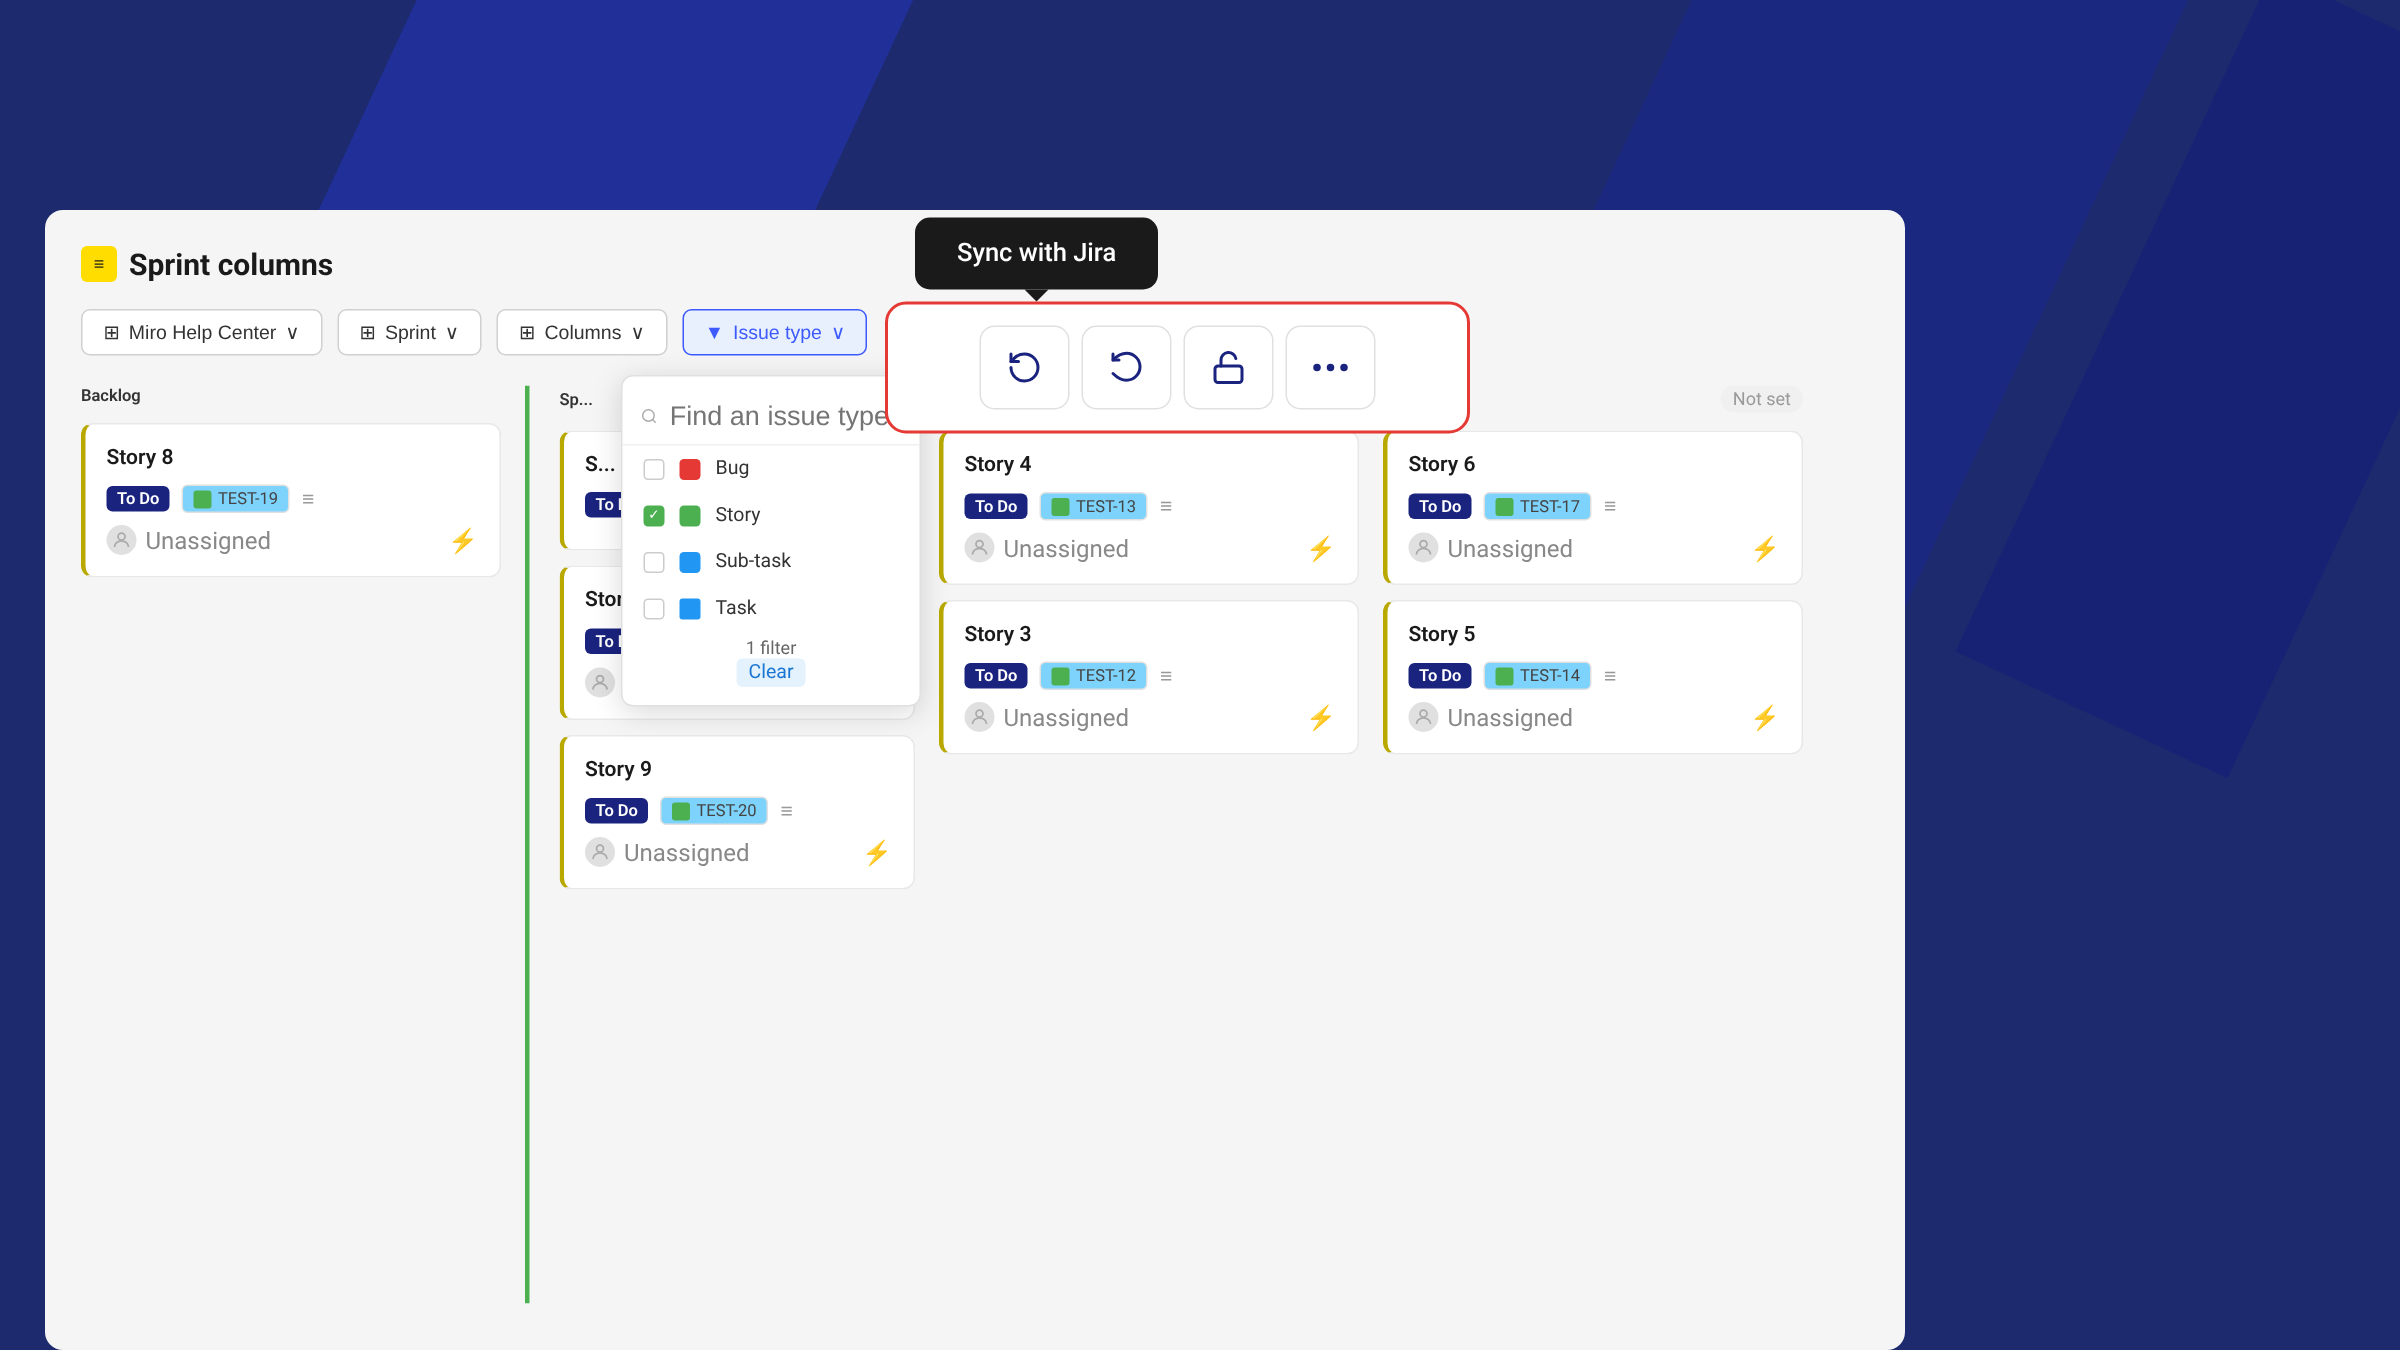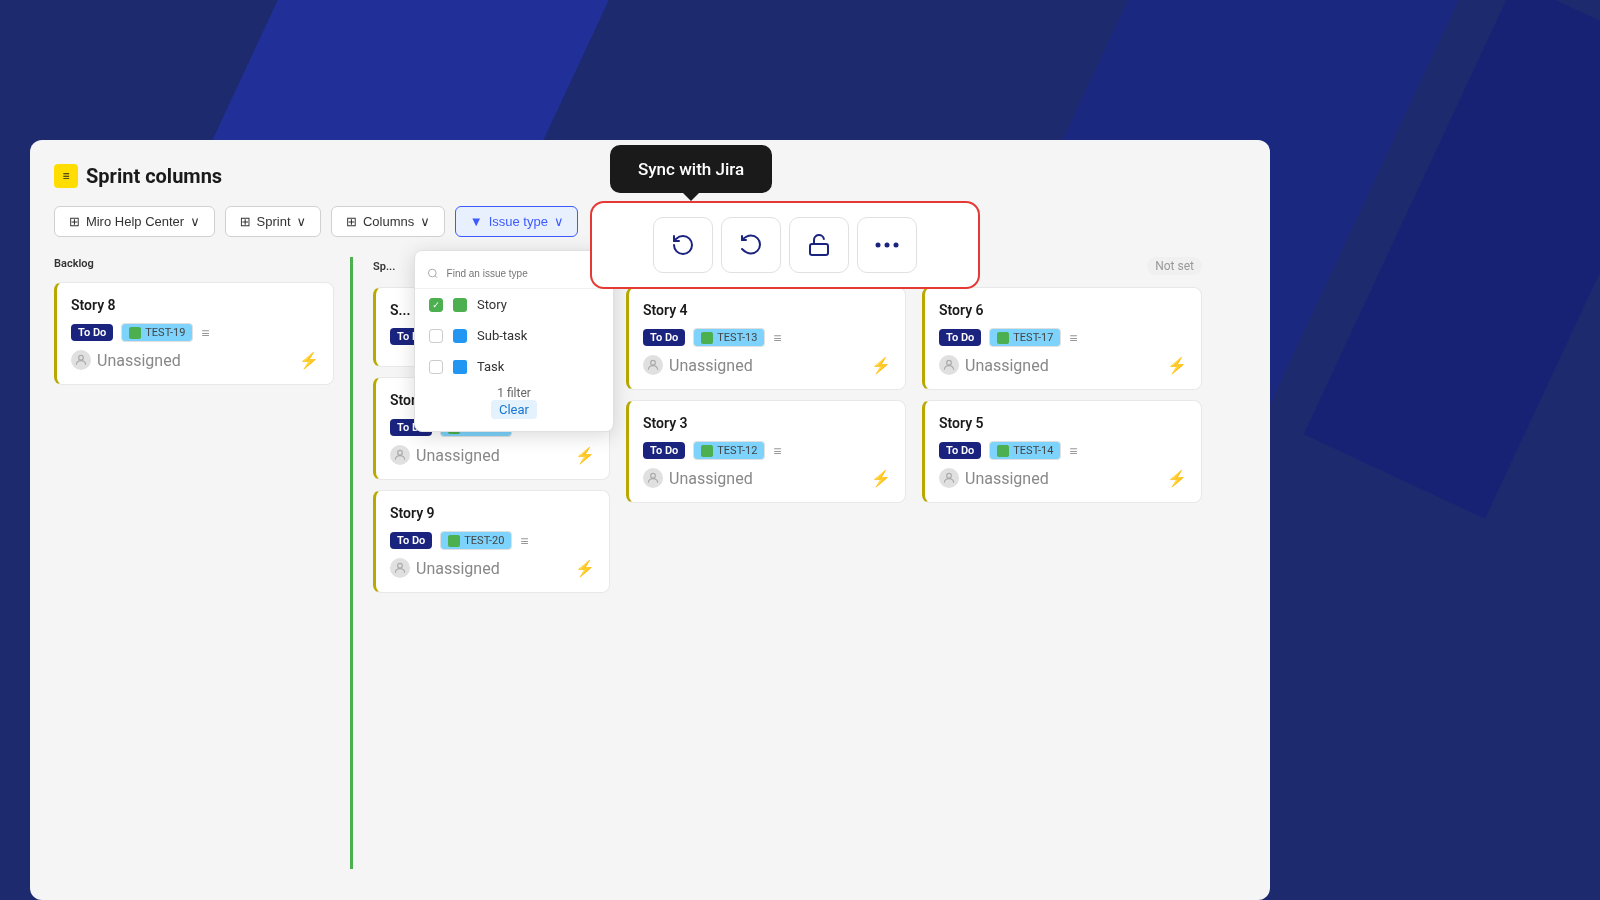--- a/index.html
+++ b/index.html
@@ -194,21 +194,21 @@
       padding: 8px 12px;
       display: flex;
       align-items: center;
       gap: 8px;
       border-bottom: 1px solid #f0f0f0;
     }
 
     .dropdown-search input {
       border: none;
       outline: none;
-      font-size: 10px;
+      font-size: 18px;
       color: #666;
       width: 100%;
       background: transparent;
     }
 
     .dropdown-item {
       display: flex;
       align-items: center;
       gap: 10px;
       padding: 8px 14px;
@@ -470,20 +470,25 @@
     <div class="dropdown-overlay">
       <div class="dropdown-search">
         <svg width="13" height="13" viewBox="0 0 24 24" fill="none" stroke="#aaa" stroke-width="2">
             <circle cx="11" cy="11" r="8"></circle>
             <line x1="21" y1="21" x2="16.65" y2="16.65"></line>
           </svg>
         <input type="text" placeholder="Find an issue type" style="">
       </div>
 
       <div class="dropdown-item">
+        <div class="item-checkbox"></div>
+        <div class="issue-dot dot-bug"></div>
+        <span>Bug</span>
+      </div>
+      <div class="dropdown-item">
         <div class="item-checkbox checked">✓</div>
         <div class="issue-dot dot-story"></div>
         <span>Story</span>
       </div>
       <div class="dropdown-item">
         <div class="item-checkbox"></div>
         <div class="issue-dot dot-subtask"></div>
         <span>Sub-task</span>
       </div>
       <div class="dropdown-item">

